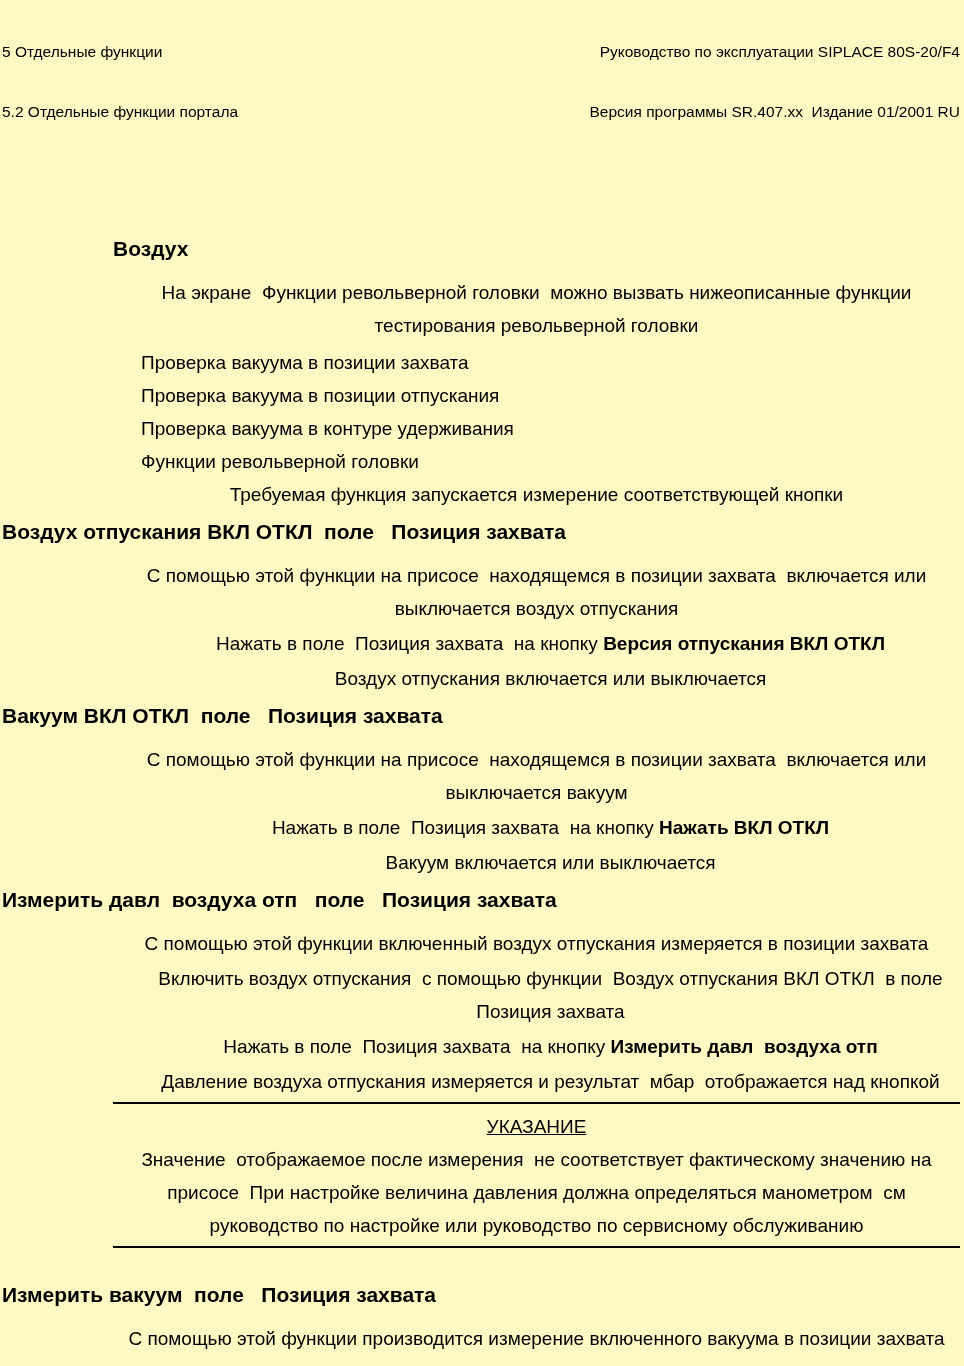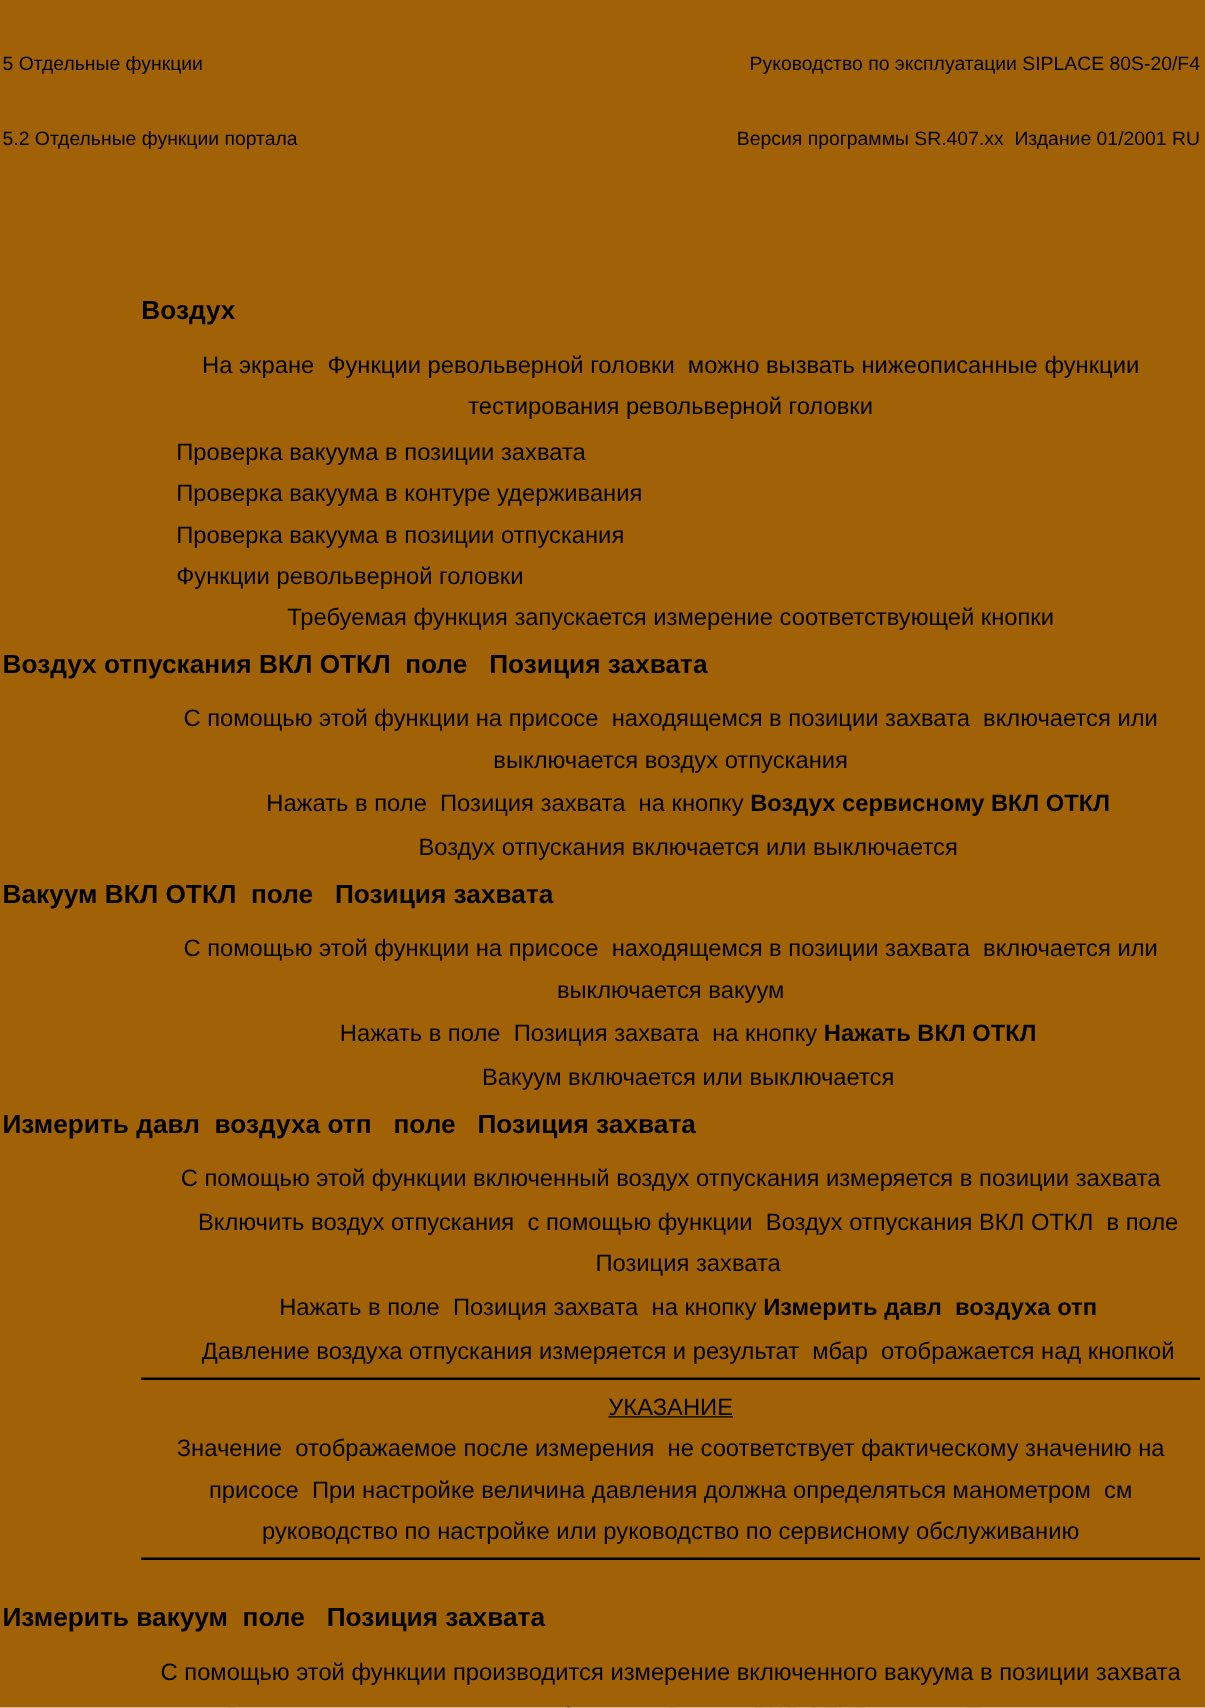--- a/index.html
+++ b/index.html
@@ -5,21 +5,21 @@
   * { box-sizing: border-box; }
   html, body { margin: 0; padding: 0; background: #ffffff; }
   body {
     font-family: "Liberation Sans", sans-serif;
     color: #000000;
     -webkit-font-smoothing: antialiased;
   }
   .page {
     width: 964px;
     height: 1366px;
-    background: #a16207;
+    background: #fef9c3;
     position: relative;
     overflow: hidden;
     padding: 2px 4px 0 2px;
   }
   
   .hdr {
     display: flex;
     justify-content: space-between;
     font-size: 15.5px;
     line-height: 20px;
@@ -88,32 +88,32 @@
     </div>
   </header>
 
   <main>
 
     <section>
       <h2 class="main-heading intro-heading">Воздух</h2>
       <p class="body-text">На экране  Функции револьверной головки  можно вызвать нижеописанные функции тестирования револьверной головки</p>
       <ul class="list" id="intro-list">
           <li>Проверка вакуума в позиции захвата</li>
+          <li>Проверка вакуума в позиции отпускания</li>
           <li>Проверка вакуума в контуре удерживания</li>
-          <li>Проверка вакуума в позиции отпускания</li>
           <li>Функции револьверной головки</li>
         </ul>
       <p class="body-text closing">Требуемая функция запускается измерение соответствующей кнопки</p>
     </section>
 
     <div id="sections-root">
         <section>
           <h2 class="main-heading">Воздух отпускания ВКЛ ОТКЛ  поле   Позиция захвата</h2>
           <p class="body-text first-para">С помощью этой функции на присосе  находящемся в позиции захвата  включается или выключается воздух отпускания</p>
-          <p class="body-text step-text"><span>Нажать в поле  Позиция захвата  на кнопку </span><strong>Воздух сервисному ВКЛ ОТКЛ</strong></p>
+          <p class="body-text step-text"><span>Нажать в поле  Позиция захвата  на кнопку </span><strong>Версия отпускания ВКЛ ОТКЛ</strong></p>
           <p class="body-text step-text"><span>Воздух отпускания включается или выключается</span></p>
         </section>
         <section>
           <h2 class="main-heading">Вакуум ВКЛ ОТКЛ  поле   Позиция захвата</h2>
           <p class="body-text first-para">С помощью этой функции на присосе  находящемся в позиции захвата  включается или выключается вакуум</p>
           <p class="body-text step-text"><span>Нажать в поле  Позиция захвата  на кнопку </span><strong>Нажать ВКЛ ОТКЛ</strong></p>
           <p class="body-text step-text"><span>Вакуум включается или выключается</span></p>
         </section>
         <section>
           <h2 class="main-heading">Измерить давл  воздуха отп   поле   Позиция захвата</h2>

